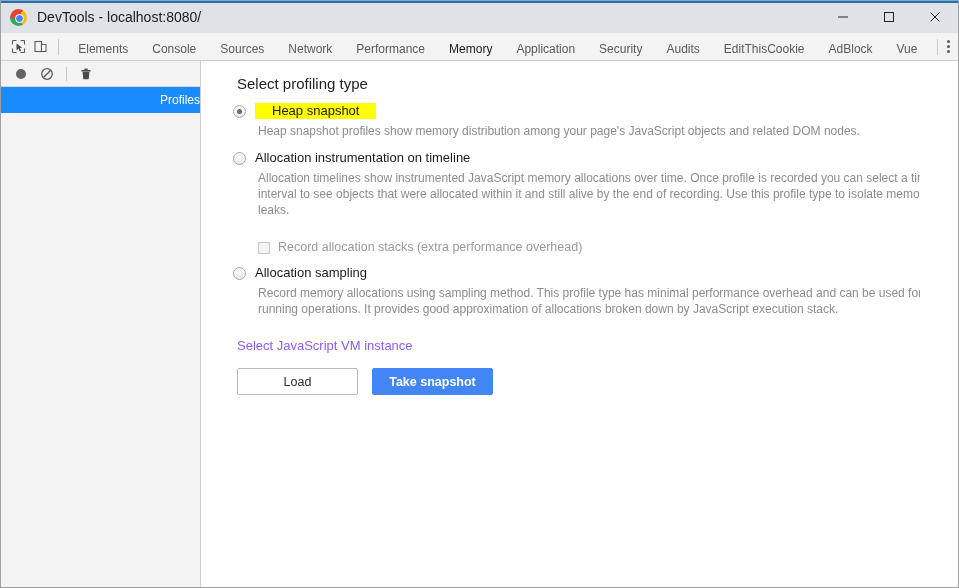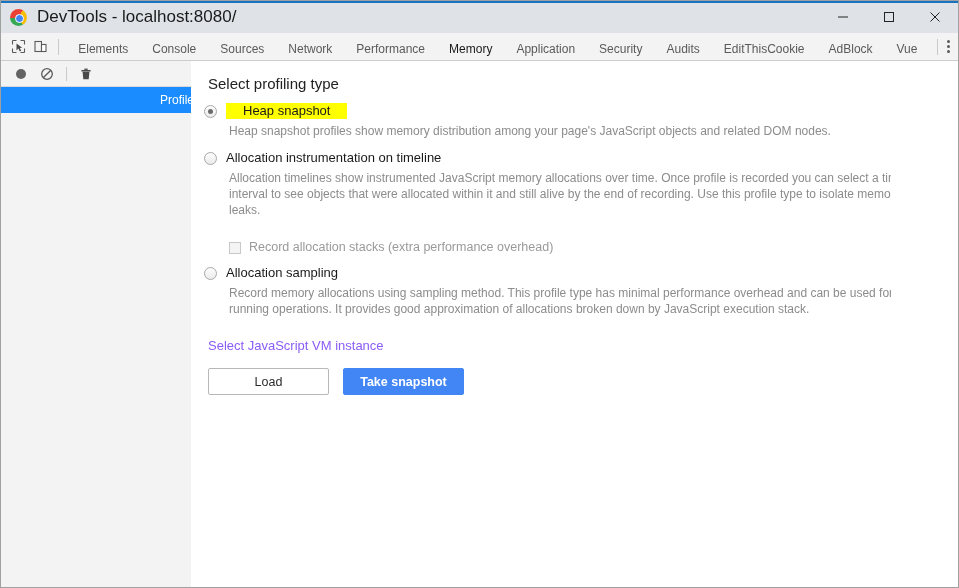--- a/index.html
+++ b/index.html
@@ -47,21 +47,21 @@
     position: absolute;
     left: 50%; top: 50%;
     width: 7px; height: 7px;
     margin: -3.5px 0 0 -3.5px;
     background: #4285f4;
     border: 1.4px solid #ffffff;
     border-radius: 50%;
   }
   .title-text {
     margin-left: 10px;
-    font-size: 17px;
+    font-size: 14px;
     color: #1a1a1a;
     white-space: nowrap;
   }
   .win-controls {
     position: absolute; right: 0; top: 0;
     height: 32px; display: flex;
   }
   .win-btn {
     width: 46px; height: 32px;
     display: flex; align-items: center; justify-content: center;
@@ -152,21 +152,21 @@
     background: #1a8cff;
     color: #ffffff;
     font-size: 12px;
     display: flex; align-items: center;
     padding-left: 10px;
     justify-content: flex-end;
   }
 
   
   .main {
-    position: absolute; top: 60px; left: 190px;
+    position: absolute; top: 60px; left: 219px;
     width: 700px; height: 526px;
     background: #ffffff;
     overflow: hidden;
   }
   .section-title {
     font-size: 15px;
     color: #222;
     margin: 14px 0 0 17px;
   }
   .radio-row {

